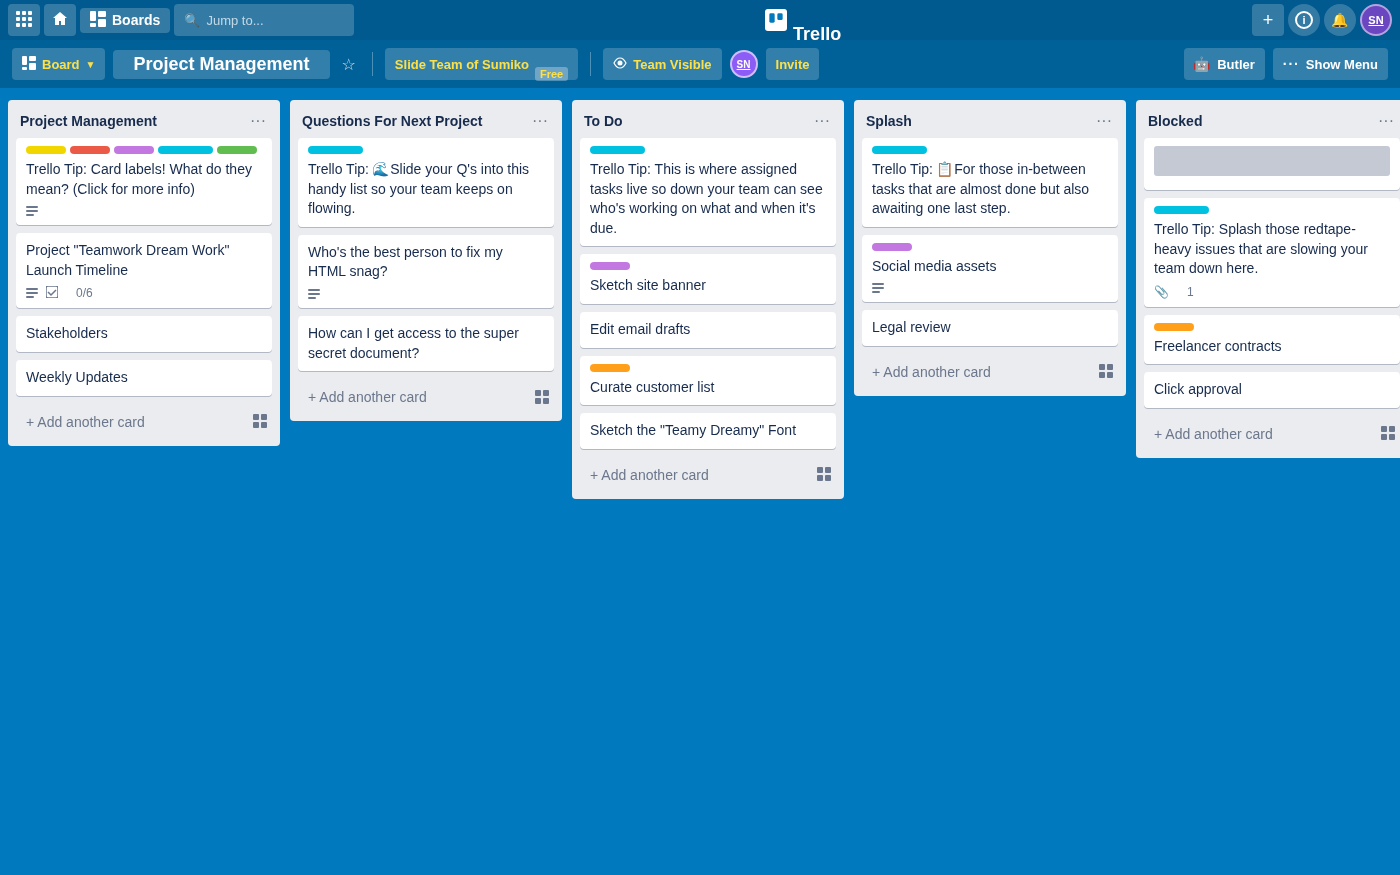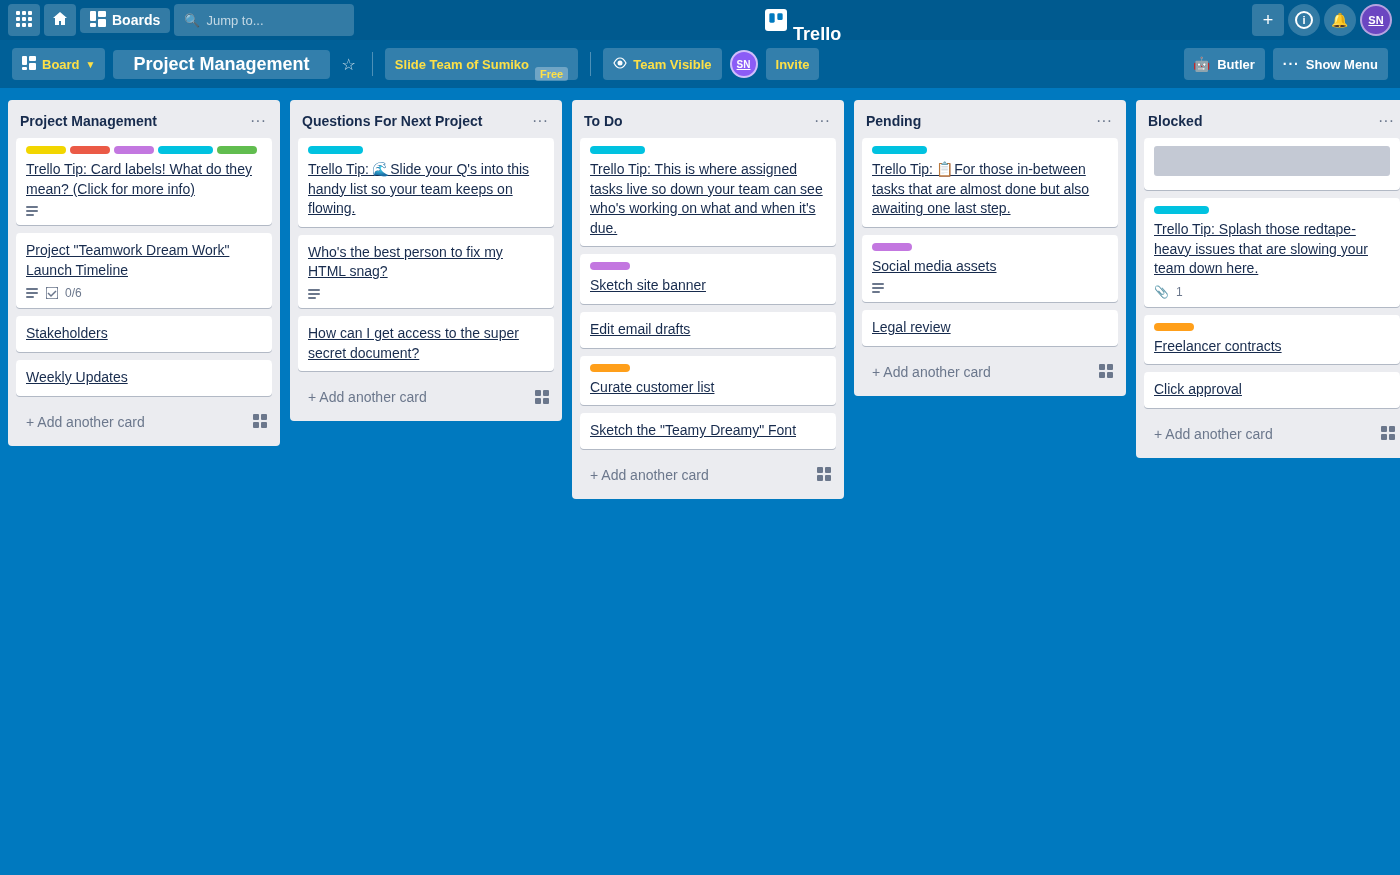--- a/index.html
+++ b/index.html
@@ -211,27 +211,27 @@
     .label-yellow { background: #F2D600; width: 40px; }
     .label-red { background: #EB5A46; width: 40px; }
     .label-purple { background: #C377E0; width: 40px; }
     .label-teal { background: #00C2E0; width: 55px; }
     .label-green { background: #61BD4F; width: 40px; }
     .label-cyan { background: #00C2E0; width: 55px; }
     .label-orange { background: #FF9F1A; width: 40px; }
     .label-purple2 { background: #C377E0; width: 40px; }
     .label-gray { background: #C4C9D4; width: 100%; height: 30px; border-radius: 3px; }
 
-    .card-text { line-height: 1.4; text-decoration: underline; }
+    .card-text { line-height: 1.4; }
     .card-footer {
       display: flex; align-items: center; gap: 8px;
       margin-top: 6px;
     }
     .card-footer-icon {
-      display: flex; align-items: center; gap: 7px;
+      display: flex; align-items: flex-start; gap: 18px;
       color: #6B778C; font-size: 12px;
     }
     .add-card-btn {
       display: flex; align-items: center; gap: 6px;
       padding: 6px 10px 8px;
       color: #6B778C; font-size: 14px;
       cursor: pointer; border-radius: 4px;
       border: none; background: none;
       width: 100%;
       text-align: left;
@@ -506,21 +506,21 @@
         <rect x="1" y="1" width="6" height="6" rx="1"></rect>
         <rect x="9" y="1" width="6" height="6" rx="1"></rect>
         <rect x="1" y="9" width="6" height="6" rx="1"></rect>
         <rect x="9" y="9" width="6" height="6" rx="1"></rect>
       </svg>
     </button>
   </div>
     </div>
     <div class="list">
       <div class="list-header">
-    <span class="list-title">Pending</span>
+    <span class="list-title">Splash</span>
     <button class="list-menu-btn">···</button>
   </div>
       <div class="list-cards">
         <div class="card">
           <div class="card-labels">
             <div class="label label-cyan"></div>
           </div>
           <div class="card-text">Trello Tip: 📋For those in-between tasks that are almost done but also awaiting one last step.</div>
         </div>
         <div class="card">

